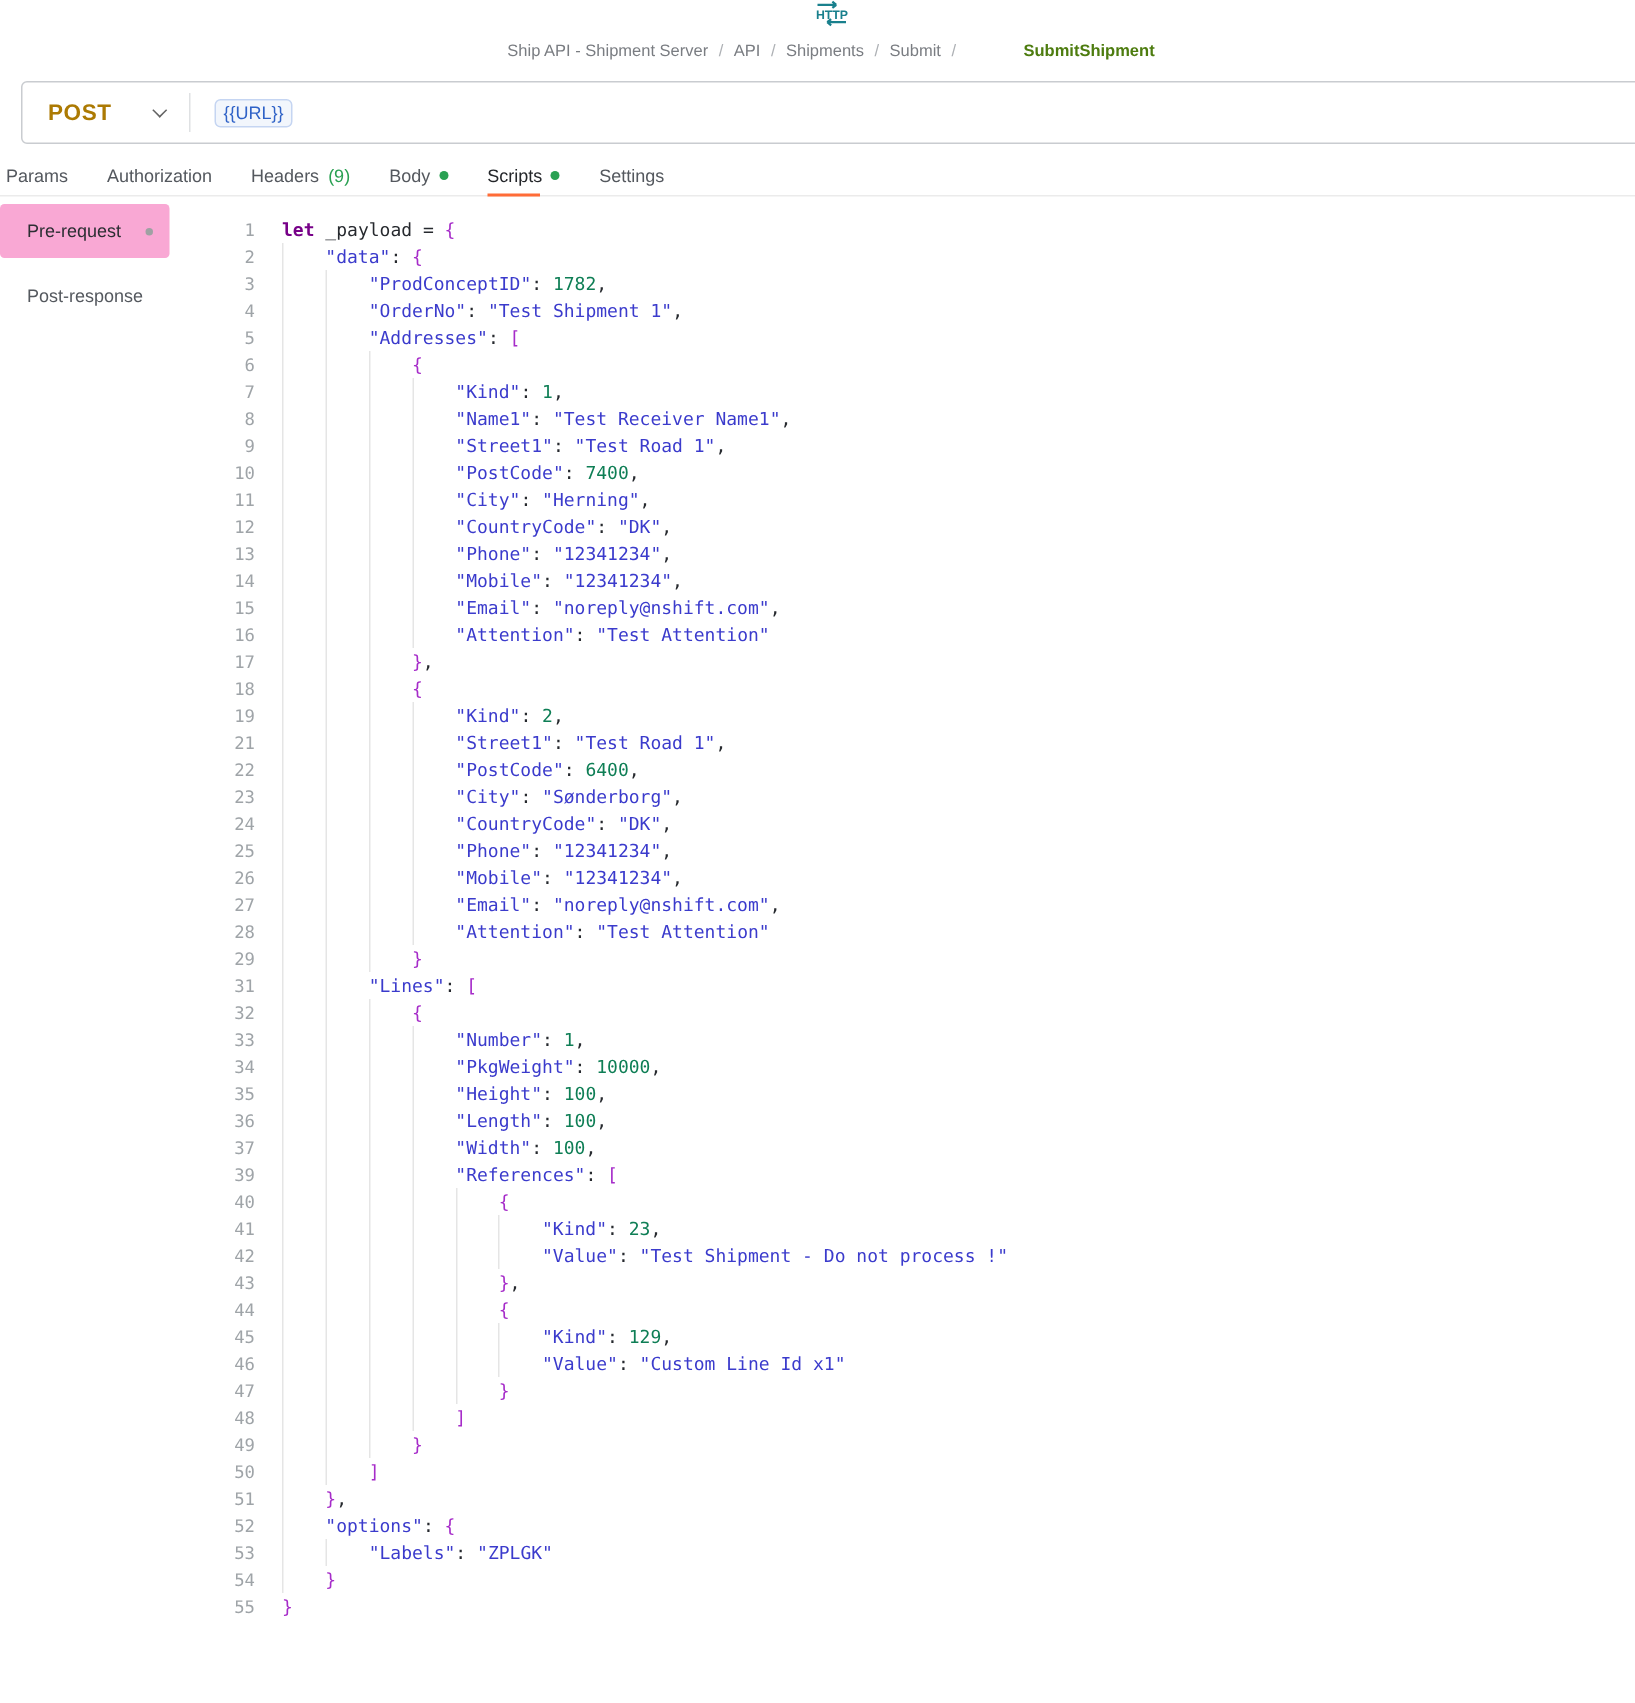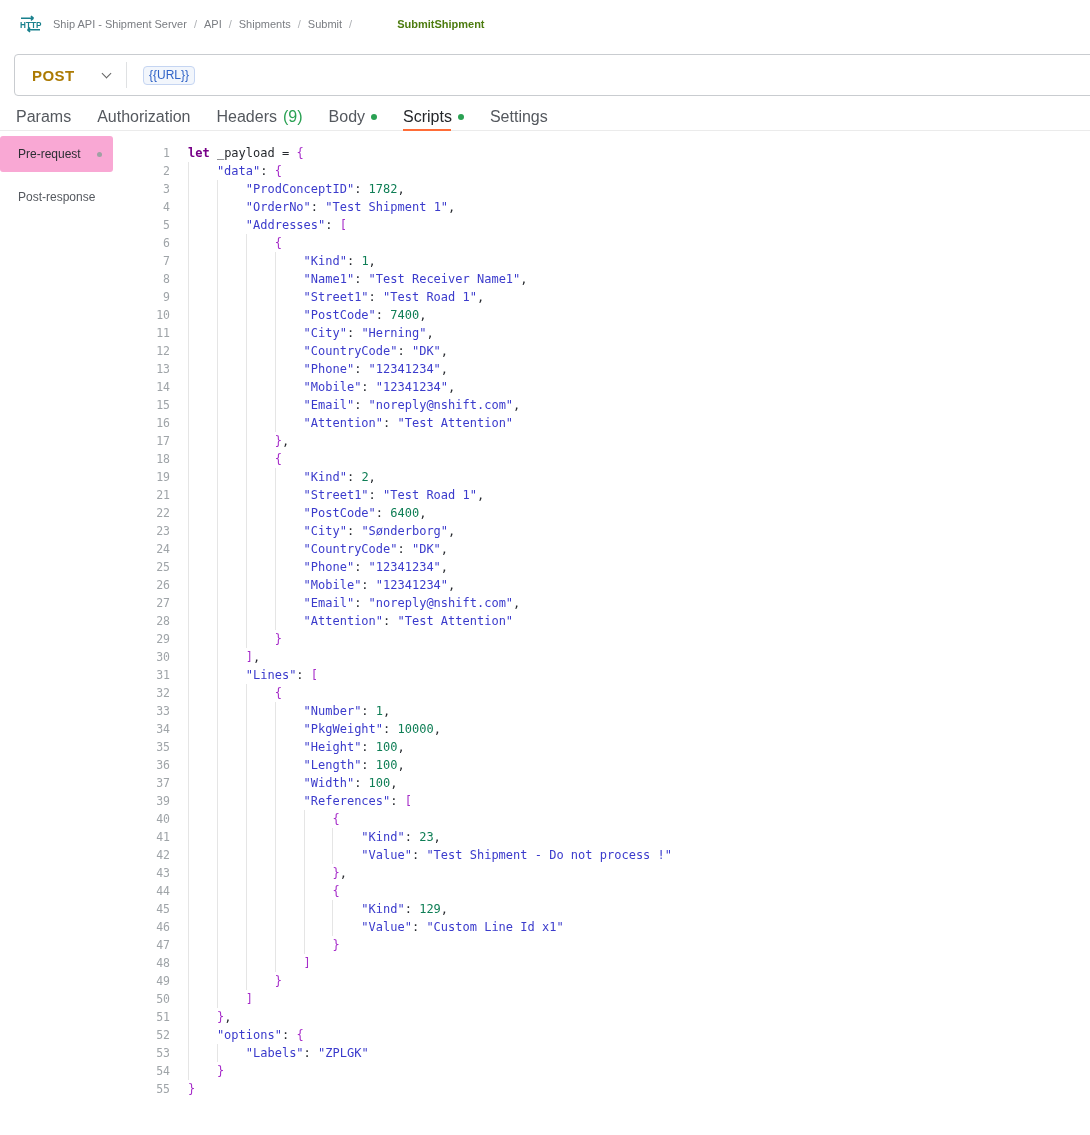--- a/index.html
+++ b/index.html
@@ -5,21 +5,21 @@
   * { box-sizing: border-box; }
   html,body { margin:0; padding:0; }
   body {
     width:1090px; height:1135px; overflow:hidden;
     background:#ffffff;
     font-family:"Liberation Sans", sans-serif;
     -webkit-font-smoothing:antialiased;
   }
 
   
-  .app-header { height:47px; display:flex; align-items:center; padding-left:18px; gap:10px; }
+  .app-header { height:47px; display:flex; align-items:center; padding-left:18px; gap:10px;flex-direction:column; }
   .breadcrumb { font-size:11px; color:#7a7d82; display:flex; gap:7px; align-items:flex-end; }
   .crumb-current { color:#4d7c0f; font-weight:700;margin-left:38px; }
   .sep { color:#aeb1b5; }
 
   
   .url-bar {
     margin-left:14px; margin-right:-8px; height:42px;
     border:1px solid #c9ccd0; border-radius:4px;
     display:flex; align-items:center; margin-top:7px;
   }
@@ -33,22 +33,22 @@
   .vdiv { width:1px; height:26px; background:#dfe1e3; flex:none; }
   .url-field { display:flex; align-items:center; flex:1; height:100%; }
   .url-chip {
     margin-left:16px; background:#f2f6fc; border:1px solid #c5d5f2; border-radius:4px;
     padding:1px 5px 2px; font-size:12px; color:#2f62c7;
   }
 
   
   .tabs {
     margin-top:8px; display:flex; align-items:stretch; height:27px;
-    border-bottom:1px solid #ebebeb; padding-left:16px; gap:26px;
-    font-size:16px; color:#54585e;
+    border-bottom:1px solid #ebebeb; padding-left:4px; gap:26px;
+    font-size:12px; color:#54585e;
   }
   .tab { display:flex; align-items:center; gap:6px; position:relative; cursor:pointer; }
   .tab.active { color:#24262a; }
   .tab.active::after {
     content:""; position:absolute; bottom:-1px; left:0;
     width:calc(100% - 13px); height:2px; background:#ff6c37;
   }
   .tab-count { color:#2aa153; }
   .tab-dot { width:6px; height:6px; border-radius:50%; background:#2aa153; flex:none; }
 
@@ -164,21 +164,20 @@
       <div class="code-line"><span class="ln">19</span><span class="code"><span class="ig"></span><span class="ig"></span><span class="ig"></span><span class="ig"></span><span class="t-str">"Kind"</span><span class="t-txt">: </span><span class="t-num">2</span><span class="t-txt">,</span></span></div>
       <div class="code-line"><span class="ln">21</span><span class="code"><span class="ig"></span><span class="ig"></span><span class="ig"></span><span class="ig"></span><span class="t-str">"Street1"</span><span class="t-txt">: </span><span class="t-str">"Test Road 1"</span><span class="t-txt">,</span></span></div>
       <div class="code-line"><span class="ln">22</span><span class="code"><span class="ig"></span><span class="ig"></span><span class="ig"></span><span class="ig"></span><span class="t-str">"PostCode"</span><span class="t-txt">: </span><span class="t-num">6400</span><span class="t-txt">,</span></span></div>
       <div class="code-line"><span class="ln">23</span><span class="code"><span class="ig"></span><span class="ig"></span><span class="ig"></span><span class="ig"></span><span class="t-str">"City"</span><span class="t-txt">: </span><span class="t-str">"Sønderborg"</span><span class="t-txt">,</span></span></div>
       <div class="code-line"><span class="ln">24</span><span class="code"><span class="ig"></span><span class="ig"></span><span class="ig"></span><span class="ig"></span><span class="t-str">"CountryCode"</span><span class="t-txt">: </span><span class="t-str">"DK"</span><span class="t-txt">,</span></span></div>
       <div class="code-line"><span class="ln">25</span><span class="code"><span class="ig"></span><span class="ig"></span><span class="ig"></span><span class="ig"></span><span class="t-str">"Phone"</span><span class="t-txt">: </span><span class="t-str">"12341234"</span><span class="t-txt">,</span></span></div>
       <div class="code-line"><span class="ln">26</span><span class="code"><span class="ig"></span><span class="ig"></span><span class="ig"></span><span class="ig"></span><span class="t-str">"Mobile"</span><span class="t-txt">: </span><span class="t-str">"12341234"</span><span class="t-txt">,</span></span></div>
       <div class="code-line"><span class="ln">27</span><span class="code"><span class="ig"></span><span class="ig"></span><span class="ig"></span><span class="ig"></span><span class="t-str">"Email"</span><span class="t-txt">: </span><span class="t-str">"noreply@nshift.com"</span><span class="t-txt">,</span></span></div>
       <div class="code-line"><span class="ln">28</span><span class="code"><span class="ig"></span><span class="ig"></span><span class="ig"></span><span class="ig"></span><span class="t-str">"Attention"</span><span class="t-txt">: </span><span class="t-str">"Test Attention"</span></span></div>
       <div class="code-line"><span class="ln">29</span><span class="code"><span class="ig"></span><span class="ig"></span><span class="ig"></span><span class="t-brace">}</span></span></div>
-      <div class="code-line"><span class="ln">30</span><span class="code"><span class="ig"></span><span class="ig"></span><span class="t-brace">]</span><span class="t-txt">,</span></span></div>
       <div class="code-line"><span class="ln">31</span><span class="code"><span class="ig"></span><span class="ig"></span><span class="t-str">"Lines"</span><span class="t-txt">: </span><span class="t-brace">[</span></span></div>
       <div class="code-line"><span class="ln">32</span><span class="code"><span class="ig"></span><span class="ig"></span><span class="ig"></span><span class="t-brace">{</span></span></div>
       <div class="code-line"><span class="ln">33</span><span class="code"><span class="ig"></span><span class="ig"></span><span class="ig"></span><span class="ig"></span><span class="t-str">"Number"</span><span class="t-txt">: </span><span class="t-num">1</span><span class="t-txt">,</span></span></div>
       <div class="code-line"><span class="ln">34</span><span class="code"><span class="ig"></span><span class="ig"></span><span class="ig"></span><span class="ig"></span><span class="t-str">"PkgWeight"</span><span class="t-txt">: </span><span class="t-num">10000</span><span class="t-txt">,</span></span></div>
       <div class="code-line"><span class="ln">35</span><span class="code"><span class="ig"></span><span class="ig"></span><span class="ig"></span><span class="ig"></span><span class="t-str">"Height"</span><span class="t-txt">: </span><span class="t-num">100</span><span class="t-txt">,</span></span></div>
       <div class="code-line"><span class="ln">36</span><span class="code"><span class="ig"></span><span class="ig"></span><span class="ig"></span><span class="ig"></span><span class="t-str">"Length"</span><span class="t-txt">: </span><span class="t-num">100</span><span class="t-txt">,</span></span></div>
       <div class="code-line"><span class="ln">37</span><span class="code"><span class="ig"></span><span class="ig"></span><span class="ig"></span><span class="ig"></span><span class="t-str">"Width"</span><span class="t-txt">: </span><span class="t-num">100</span><span class="t-txt">,</span></span></div>
       <div class="code-line"><span class="ln">39</span><span class="code"><span class="ig"></span><span class="ig"></span><span class="ig"></span><span class="ig"></span><span class="t-str">"References"</span><span class="t-txt">: </span><span class="t-brace">[</span></span></div>
       <div class="code-line"><span class="ln">40</span><span class="code"><span class="ig"></span><span class="ig"></span><span class="ig"></span><span class="ig"></span><span class="ig"></span><span class="t-brace">{</span></span></div>
       <div class="code-line"><span class="ln">41</span><span class="code"><span class="ig"></span><span class="ig"></span><span class="ig"></span><span class="ig"></span><span class="ig"></span><span class="ig"></span><span class="t-str">"Kind"</span><span class="t-txt">: </span><span class="t-num">23</span><span class="t-txt">,</span></span></div>

